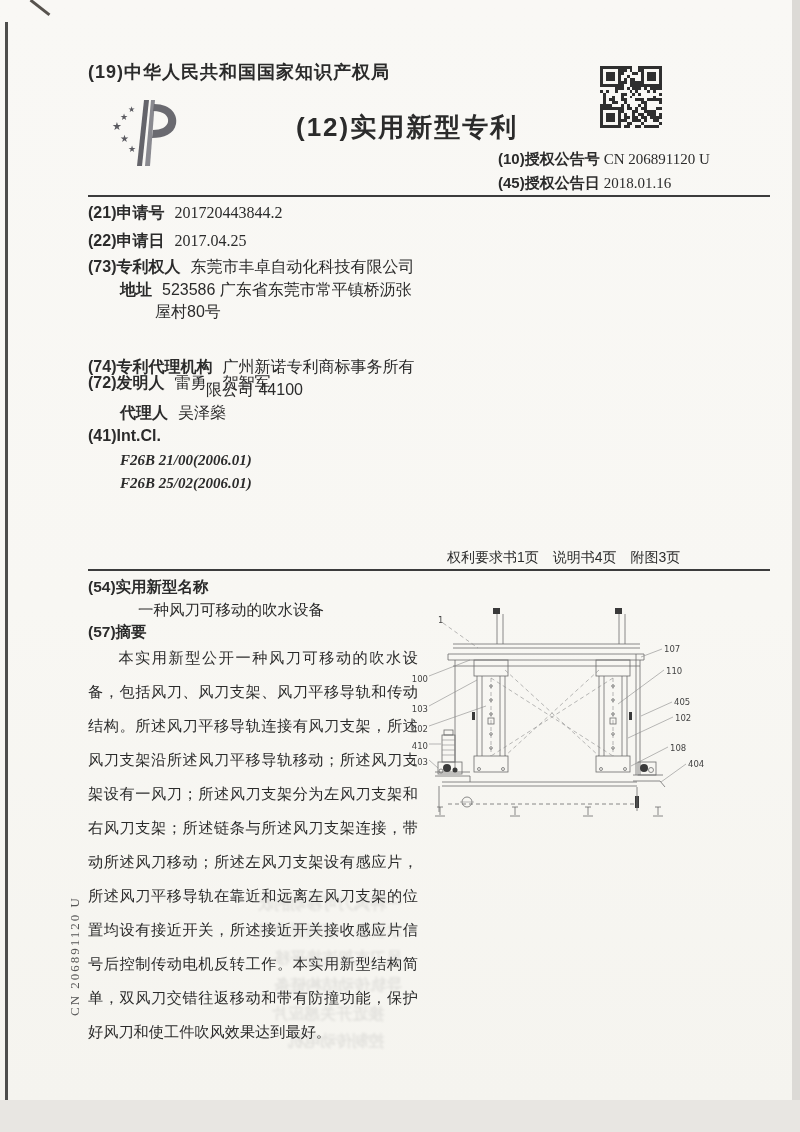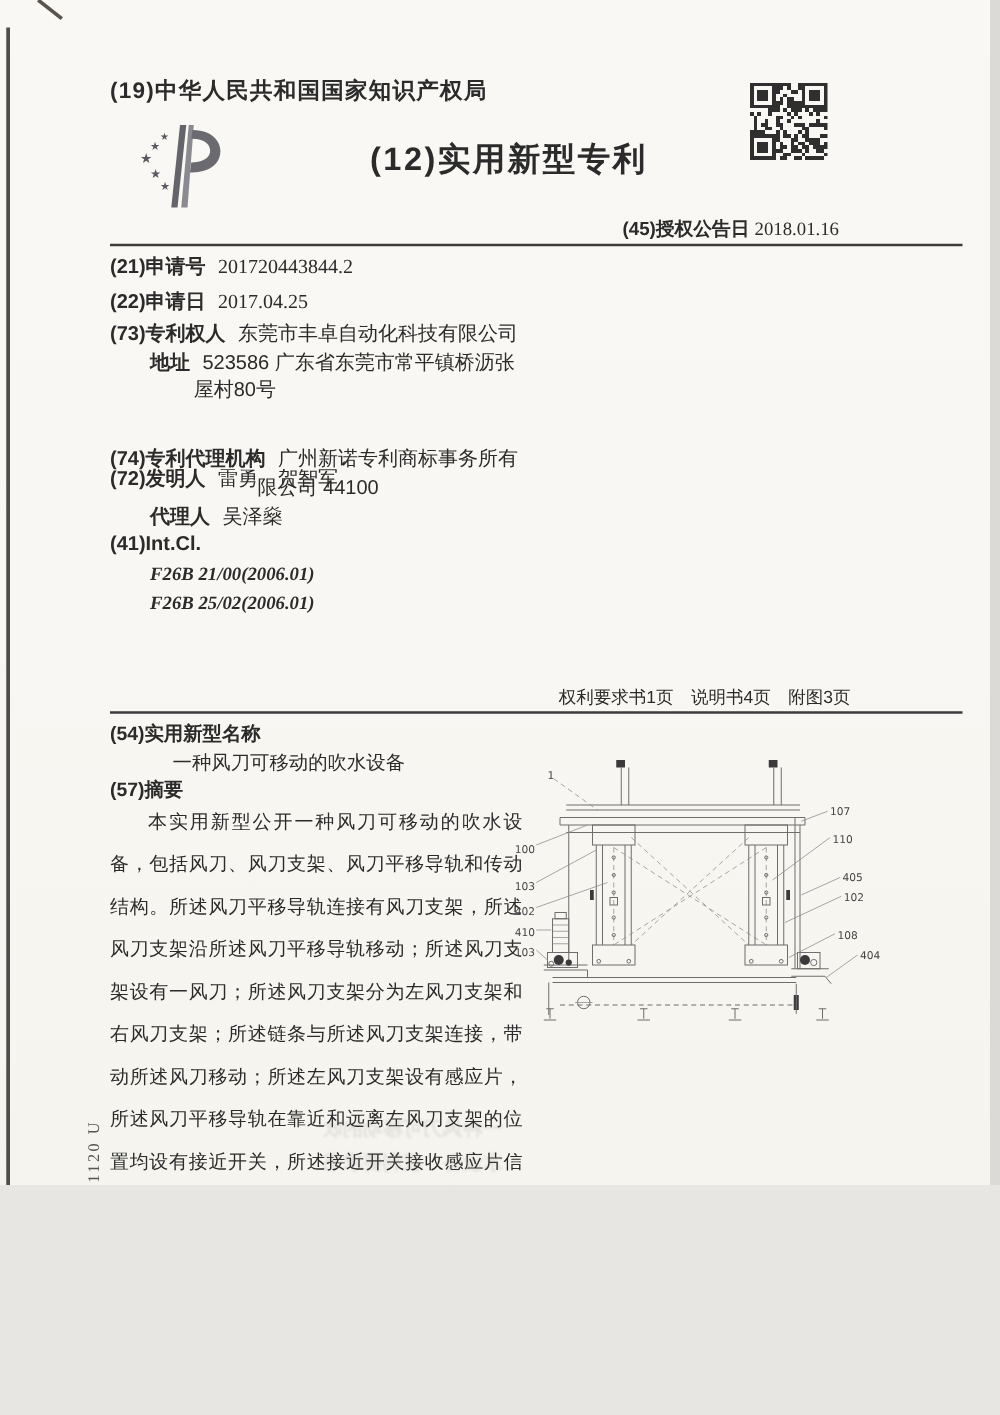--- a/index.html
+++ b/index.html
@@ -1,16 +1,16 @@
 <!DOCTYPE html>
 <html><head>
 <meta charset="utf-8">
 <style>
   html,body{margin:0;padding:0;background:#e8e6e2;}
-  .page{position:relative;width:800px;height:948px;overflow:hidden;
+  .page{position:relative;width:800px;height:1100px;overflow:hidden;
         background:linear-gradient(180deg,#f9f8f5 0%,#f8f7f3 55%,#f5f4ef 100%);
         font-family:"Liberation Sans",sans-serif;color:#2b2b2b;}
   .abs{position:absolute;}
   .b{font-weight:700;}
   .office{left:88px;top:60px;font-size:18px;font-weight:700;letter-spacing:1px;}
   .doctype{left:296px;top:110px;font-size:26px;font-weight:700;letter-spacing:2px;}
   .pubrow{left:498px;font-size:15px;white-space:nowrap;}
   .pubrow .val{font-family:"Liberation Serif",serif;margin-left:4px;}
   .rule{left:88px;width:682px;height:2px;background:#3c3c3c;}
   .entry{left:88px;font-size:16px;white-space:nowrap;}
@@ -217,20 +217,23 @@
           <rect x="13" y="20" width="1" height="1"></rect>
           <rect x="15" y="20" width="1" height="1"></rect>
           <rect x="16" y="20" width="1" height="1"></rect>
           <rect x="17" y="20" width="1" height="1"></rect>
           <rect x="18" y="20" width="1" height="1"></rect>
           <rect x="19" y="20" width="1" height="1"></rect>
         </g>
     </g>
   </svg>
 
+  <div class="abs pubrow" style="top:150px;">
+    <span class="b">(10)授权公告号</span><span class="val num">CN 206891120 U</span>
+  </div>
   <div class="abs pubrow" style="top:174px;">
     <span class="b">(45)授权公告日</span><span class="val num">2018.01.16</span>
   </div>
 
   <div class="abs rule" style="top:195px;"></div>
 
   <div class="abs entry" style="top:203px;">
     <span class="b">(21)申请号</span><span class="val num">201720443844.2</span>
   </div>
   <div class="abs entry" style="top:231px;">

